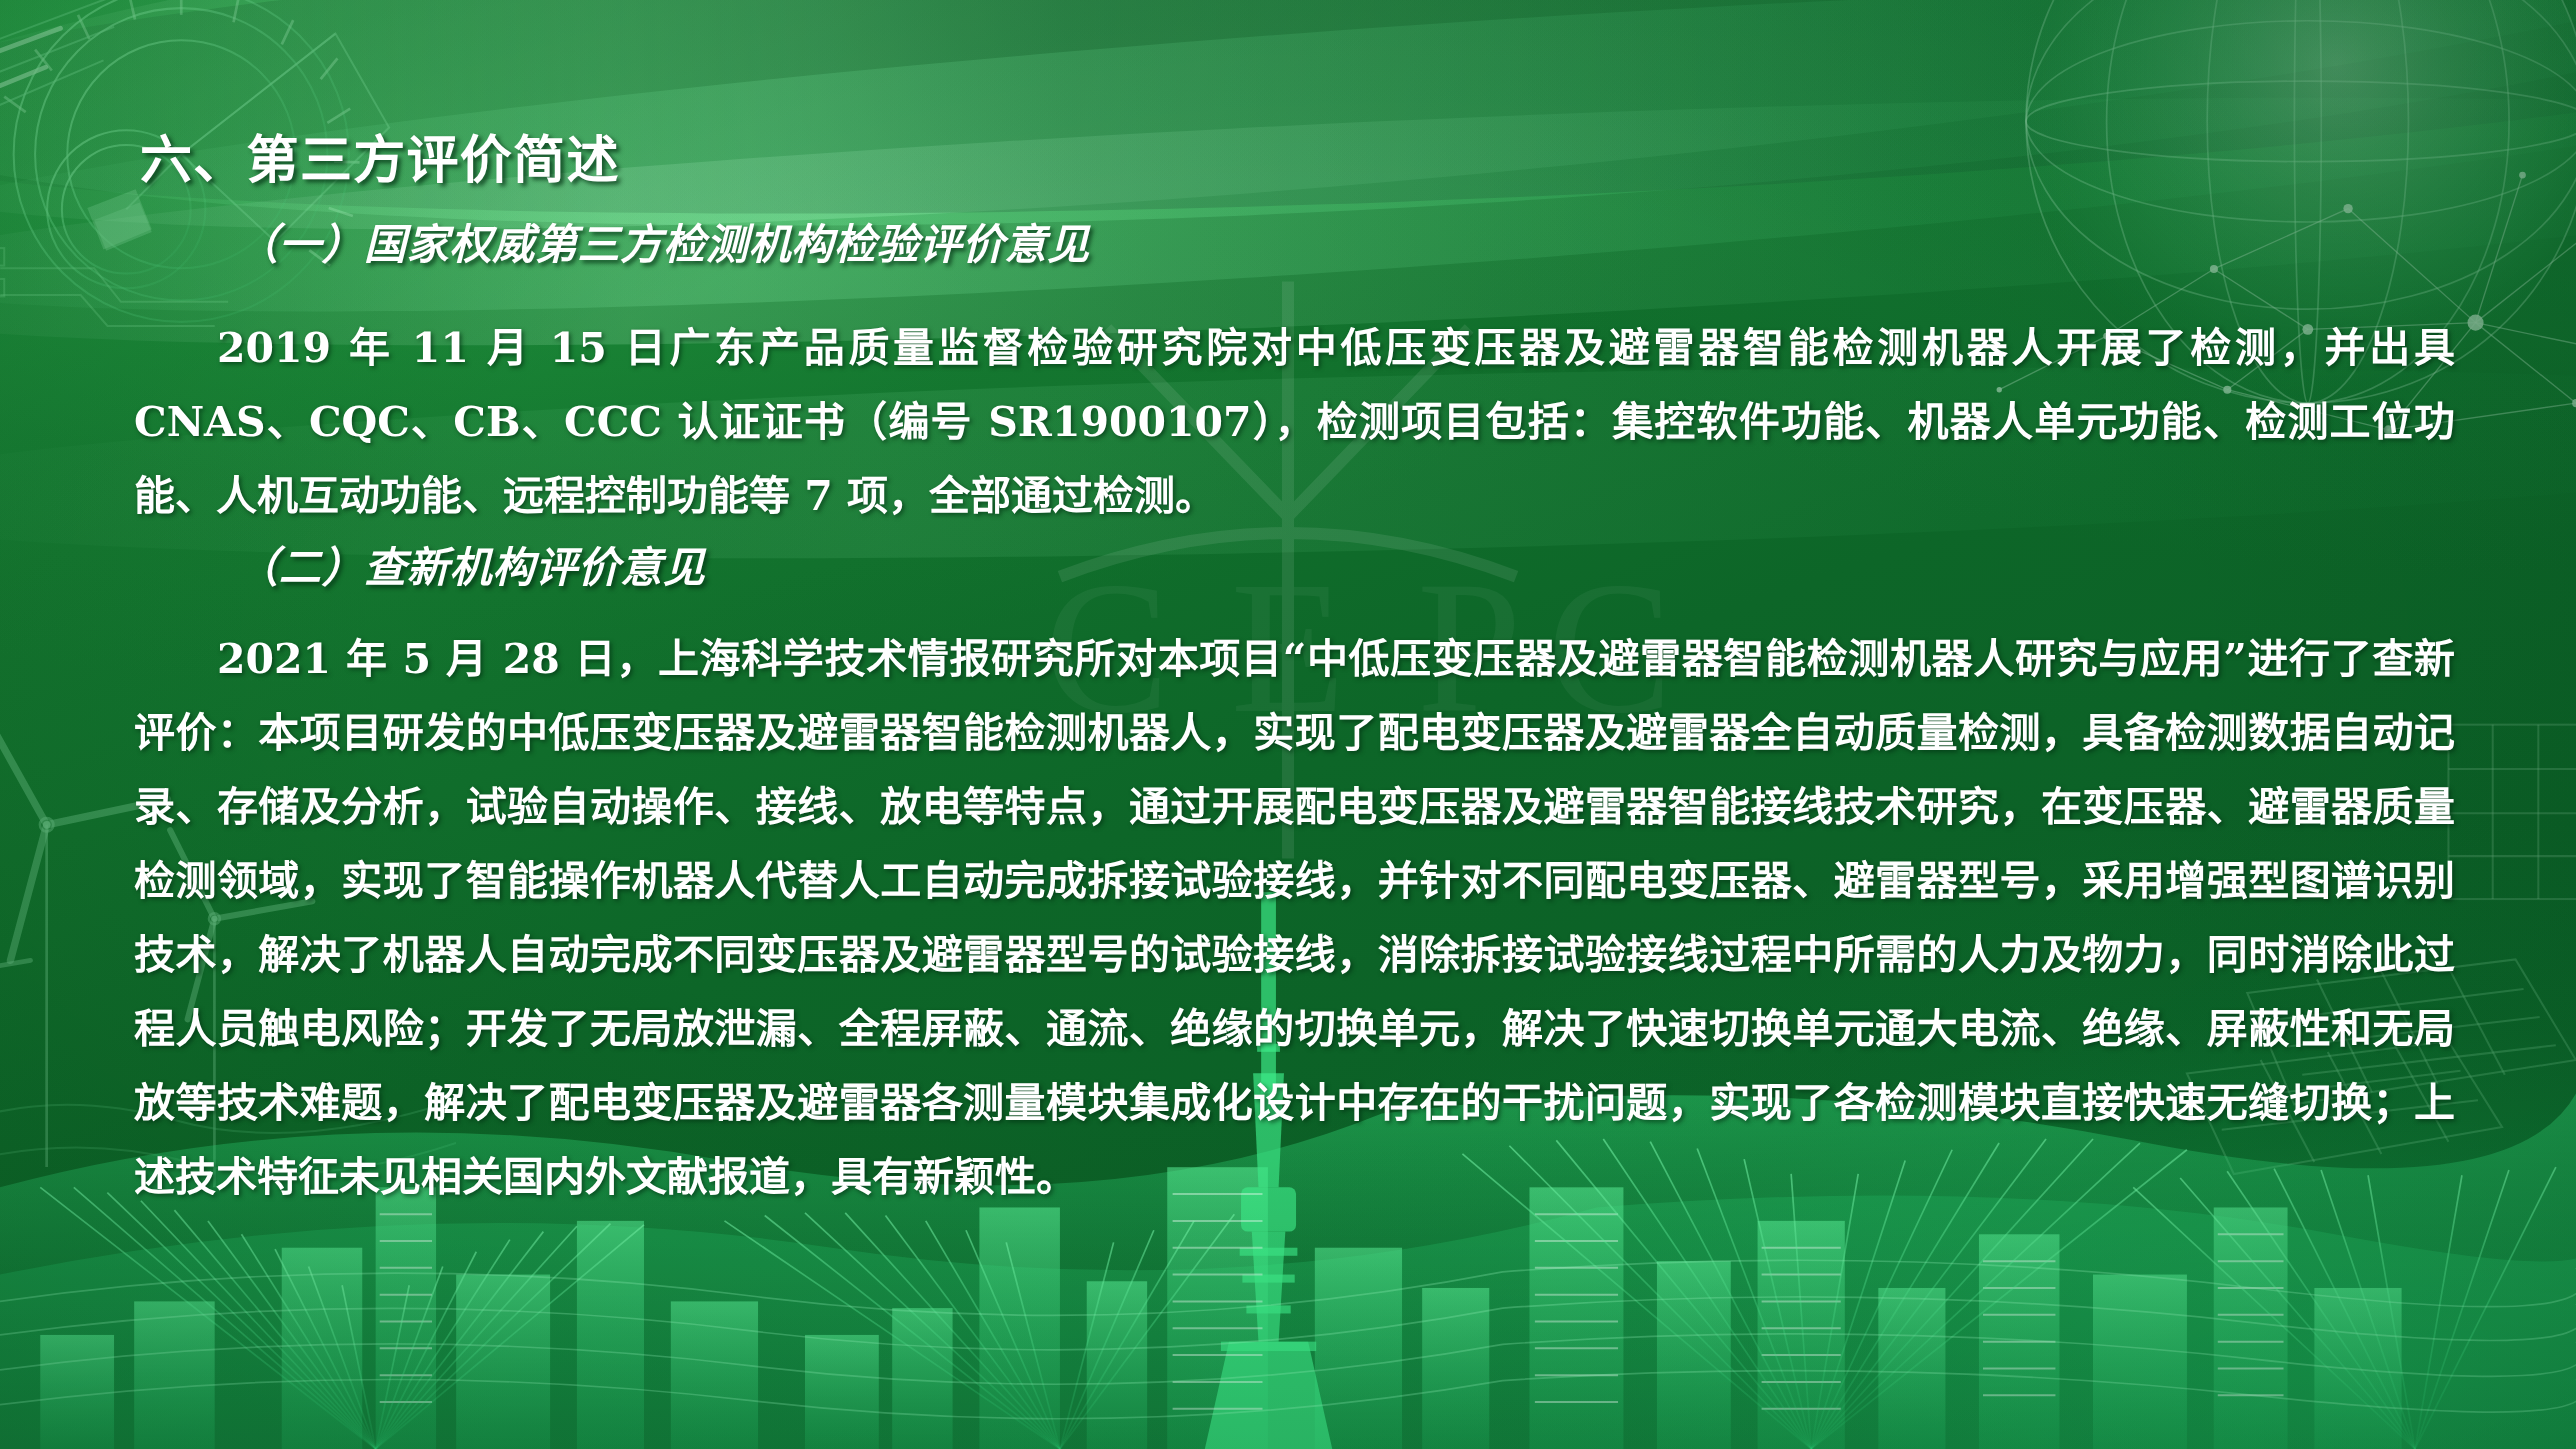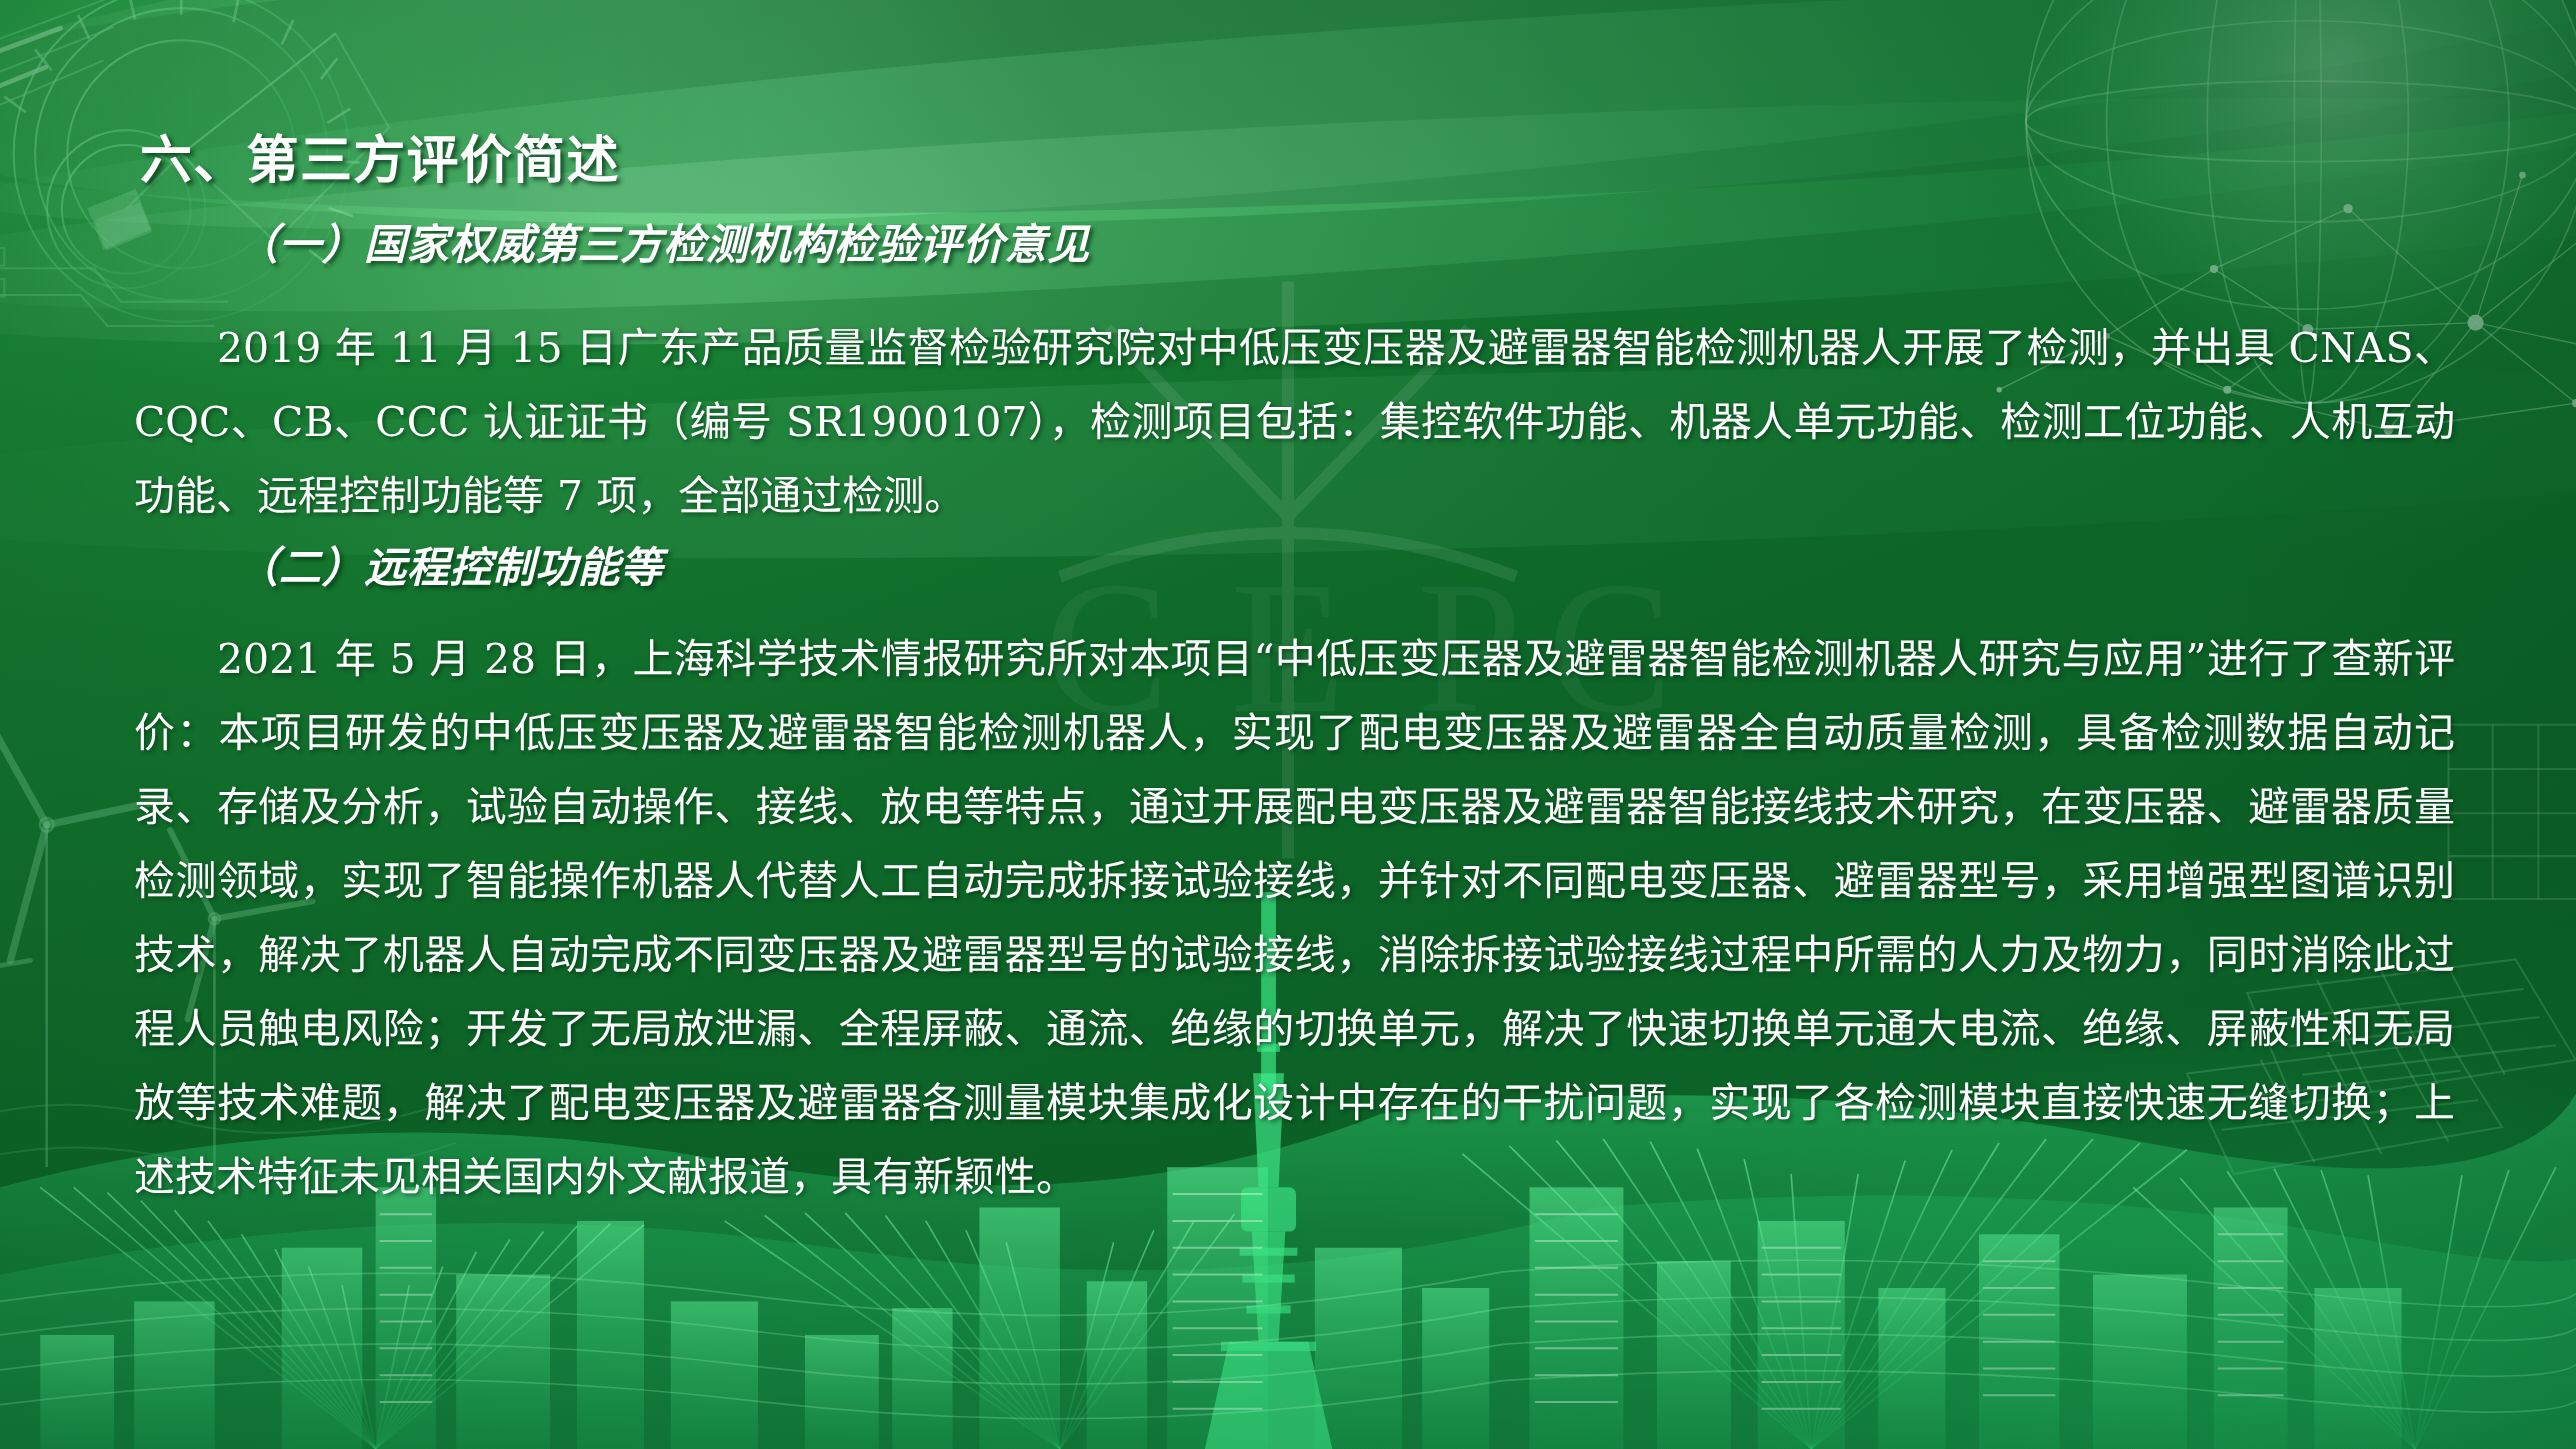--- a/index.html
+++ b/index.html
@@ -115,21 +115,21 @@
     line-height: 74px;
     color: #ffffff;
     text-align: justify;
     text-justify: inter-ideograph;
     text-indent: 83px;
     text-shadow: 2px 2px 4px rgba(0,45,16,0.66);
     letter-spacing: 0px;
   }
   .para-1 { top: 279px; }
   .para-2 { top: 590px; }
-  .para p { margin: 0; }
+  .para p { margin: 0; font-weight: bold; }
 
   
   .skyline { position: absolute; left: 0; bottom: 0; width: 2576px; height: 577px; pointer-events: none; }
 </style>
 </head>
 <body>
 
 <div id="slide">
 
   <div class="bg-base"></div>
@@ -512,21 +512,21 @@
   <div class="content">
 
     <div class="heading">六、第三方评价简述</div>
 
     <div class="subheading sub1">（一）国家权威第三方检测机构检验评价意见</div>
 
     <div class="para para-1">
       <p>2019 年 11 月 15 日广东产品质量监督检验研究院对中低压变压器及避雷器智能检测机器人开展了检测，并出具 CNAS、CQC、CB、CCC 认证证书（编号 SR1900107），检测项目包括：集控软件功能、机器人单元功能、检测工位功能、人机互动功能、远程控制功能等 7 项，全部通过检测。</p>
     </div>
 
-    <div class="subheading sub2">（二）远程控制功能等</div>
+    <div class="subheading sub2">（二）查新机构评价意见</div>
 
     <div class="para para-2">
       <p>2021 年 5 月 28 日，上海科学技术情报研究所对本项目“中低压变压器及避雷器智能检测机器人研究与应用”进行了查新评价：本项目研发的中低压变压器及避雷器智能检测机器人，实现了配电变压器及避雷器全自动质量检测，具备检测数据自动记录、存储及分析，试验自动操作、接线、放电等特点，通过开展配电变压器及避雷器智能接线技术研究，在变压器、避雷器质量检测领域，实现了智能操作机器人代替人工自动完成拆接试验接线，并针对不同配电变压器、避雷器型号，采用增强型图谱识别技术，解决了机器人自动完成不同变压器及避雷器型号的试验接线，消除拆接试验接线过程中所需的人力及物力，同时消除此过程人员触电风险；开发了无局放泄漏、全程屏蔽、通流、绝缘的切换单元，解决了快速切换单元通大电流、绝缘、屏蔽性和无局放等技术难题，解决了配电变压器及避雷器各测量模块集成化设计中存在的干扰问题，实现了各检测模块直接快速无缝切换；上述技术特征未见相关国内外文献报道，具有新颖性。</p>
     </div>
 
   </div>
 </div>
 
 
 </body></html>

